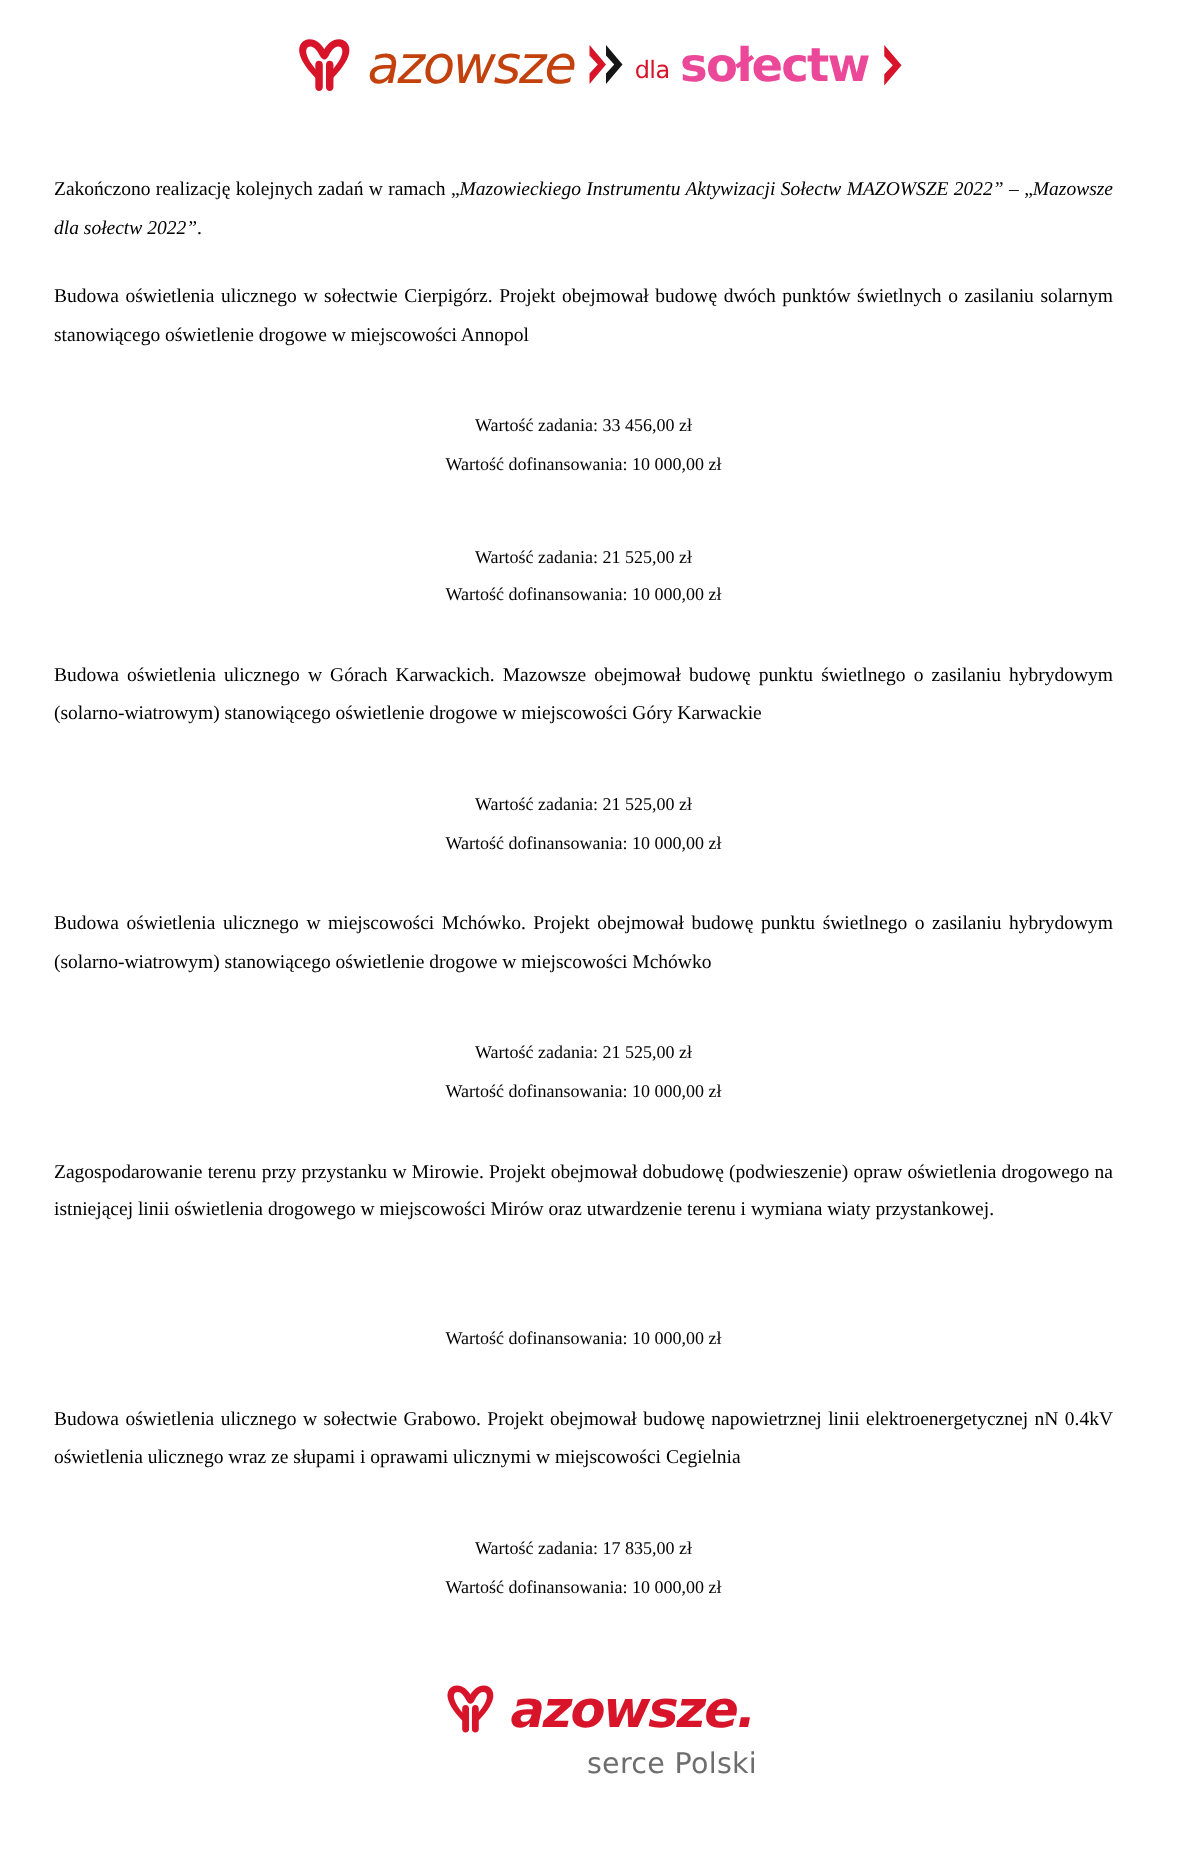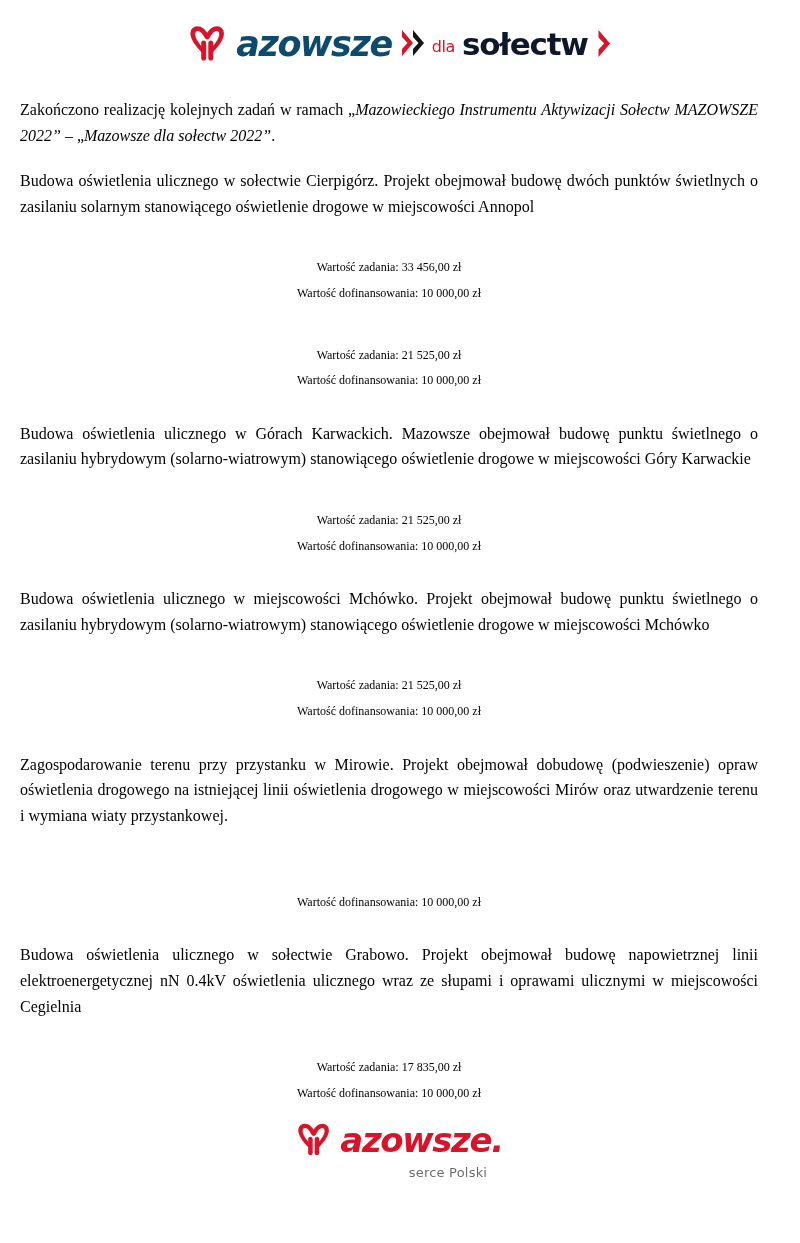--- a/index.html
+++ b/index.html
@@ -38,25 +38,25 @@
   .heart-m {
     position: relative;
     width: 46px;
     height: 40px;
     margin-right: 1px;
     flex: none;
   }
   .heart-m svg { display: block; }
   .wordmark-red {
     font-family: "DejaVu Sans", sans-serif;
-    font-weight: 700;
+    font-weight: 400;
     font-style: italic;
     font-size: 35px;
     letter-spacing: -1.4px;
-    color: #0c4a6e;
+    color: #c2410c;
     line-height: 1;
     position: relative;
     top: 1px;
   }
   .chev-group {
     display: flex;
     align-items: center;
     margin: 0 7px 0 9px;
   }
   .chev {
@@ -73,45 +73,45 @@
     letter-spacing: -0.4px;
     margin-right: 7px;
     position: relative;
     top: 3px;
   }
   .solectw-word {
     font-family: "DejaVu Sans", sans-serif;
     font-weight: 700;
     font-size: 31px;
     letter-spacing: -1.2px;
-    color: #0f172a;
+    color: #ec4899;
     line-height: 1;
     position: relative;
     top: 1px;
   }
   .chev-end {
     width: 14px;
     height: 29px;
     margin-left: 9px;
     flex: none;
   }
 
   
   .content {
     position: absolute;
     left: 20px;
     top: 97px;
     width: 738px;
   }
   .para {
-    font-size: 16px;
+    font-size: 13px;
     line-height: 25.6px;
     text-align: justify;
     text-justify: inter-word;
-    margin: 0;
+    margin: 16px;
     hyphens: none;
   }
   .para.intro { margin-bottom: 20px; }
   .para.desc { margin-bottom: 0; }
   .vals {
     font-size: 12px;
     line-height: 25.6px;
     text-align: center;
     margin: 36px 0 0 0;
     white-space: pre-wrap;
@@ -148,21 +148,21 @@
     font-style: italic;
     font-size: 34px;
     letter-spacing: -1.4px;
     color: #d7142a;
     line-height: 1;
     position: relative;
     top: 1px;
   }
   .fl-tag {
     font-family: "DejaVu Sans", sans-serif;
-    font-size: 13px;
+    font-size: 19px;
     color: #6d6d6d;
     letter-spacing: 0.2px;
     margin-top: 3px;
     margin-left: 96px;
   }
 </style>
 </head>
 <body>
 
 <div class="page">

